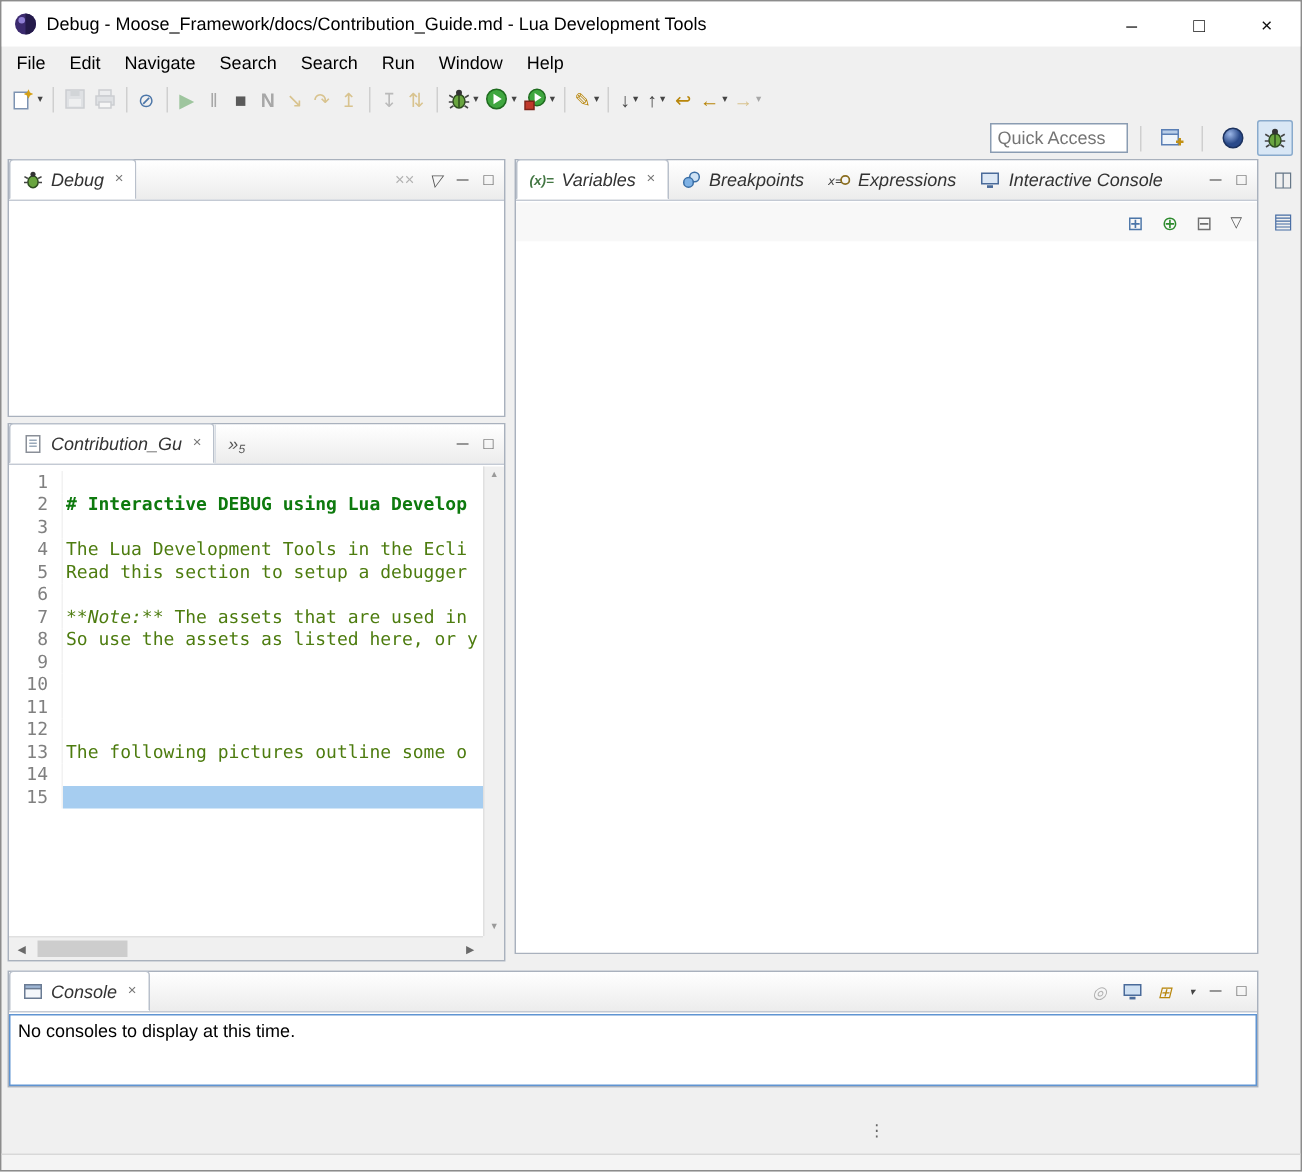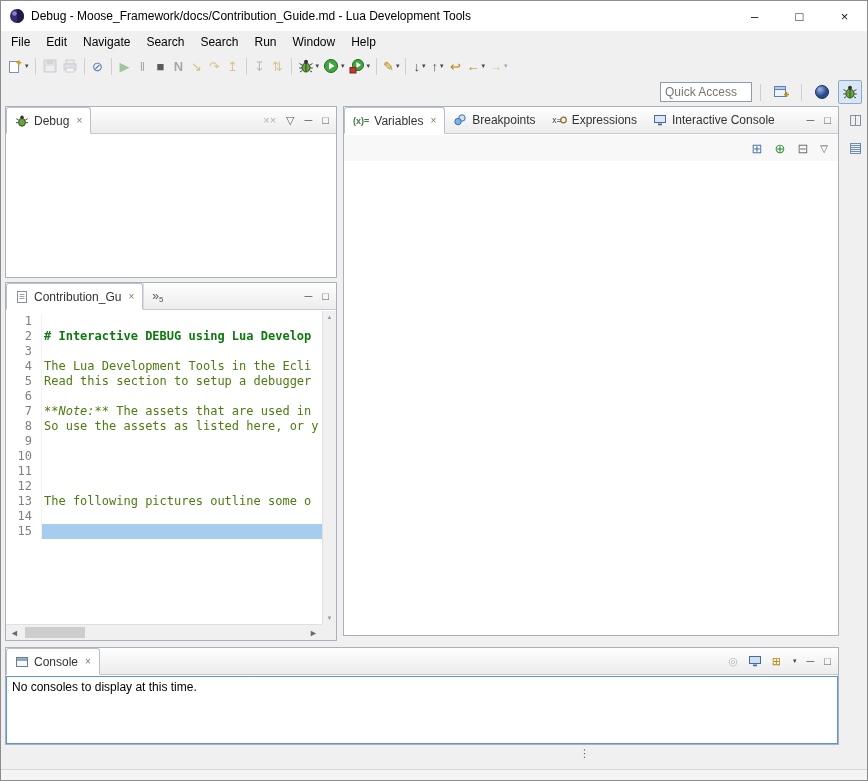--- a/index.html
+++ b/index.html
@@ -32,34 +32,34 @@
   .tb2 { height:26px; display:flex; align-items:center; justify-content:flex-end;
          padding-right:5px; gap:4px; }
   .qa { width:92px; height:20px; border:1px solid #8a9cb2; background:#fff; font-size:12px;
         color:#404040; padding:0 4px; font-family:"Liberation Sans", sans-serif; }
   .persp-btn { width:24px; height:24px; display:flex; align-items:center; justify-content:center; }
   .persp-btn.active { background:#d9e7f5; border:1px solid #89aacc; border-radius:2px; }
 
   
   .panel { position:absolute; background:#fff; border:1px solid #a9b1bd; }
   .phead { position:relative; height:27px; background:linear-gradient(#ffffff,#ececec);
-           border-bottom:1px solid #c4cad4; display:flex; align-items:flex-start; }
+           border-bottom:1px solid #c4cad4; display:flex; align-items:flex-end;font-style:italic; }
   .ptab { height:26px; display:flex; align-items:center; gap:5px; padding:0 8px;
           font-size:12px; color:#333; white-space:nowrap; }
   .ptab.active { height:27px; background:#fff; border:1px solid #b9c0cb; border-bottom:1px solid #fff;
                  border-top-left-radius:3px; border-top-right-radius:3px; }
   .tab-close { font-size:10px; color:#777; margin-left:2px; }
   .pctrl { position:absolute; right:7px; top:0; height:26px; display:flex; align-items:center;
            gap:10px; color:#555; font-size:11px; }
   .pbody { position:absolute; top:28px; left:0; right:0; bottom:0; background:#fff; }
 
   .debug-panel   { left:4px;   top:105px; width:332px; height:172px; }
   .editor-panel  { left:4px;   top:281px; width:332px; height:359px; }
   .vars-panel    { left:342px; top:105px; width:496px; height:530px; }
-  .console-panel { left:4px;   top:646px; width:834px; height:98px; }
+  .console-panel { left:4px;   top:646px; width:834px; height:78px; }
 
   
   .more-tabs { height:26px; display:flex; align-items:center; padding:0 8px; font-size:12px;
                color:#555; border-left:1px solid #d8dde4; }
   .more-tabs .cnt { font-size:8px; margin-top:6px; }
   .ed-body { position:absolute; top:28px; left:0; right:14px; bottom:16px; overflow:hidden;
              font-family:"DejaVu Sans Mono", monospace; font-size:12px; line-height:15px;
              padding-top:3px; }
   .ed-row { display:flex; height:15px; }
   .lnum { width:36px; text-align:right; padding-right:9px; color:#808080; flex:none;

